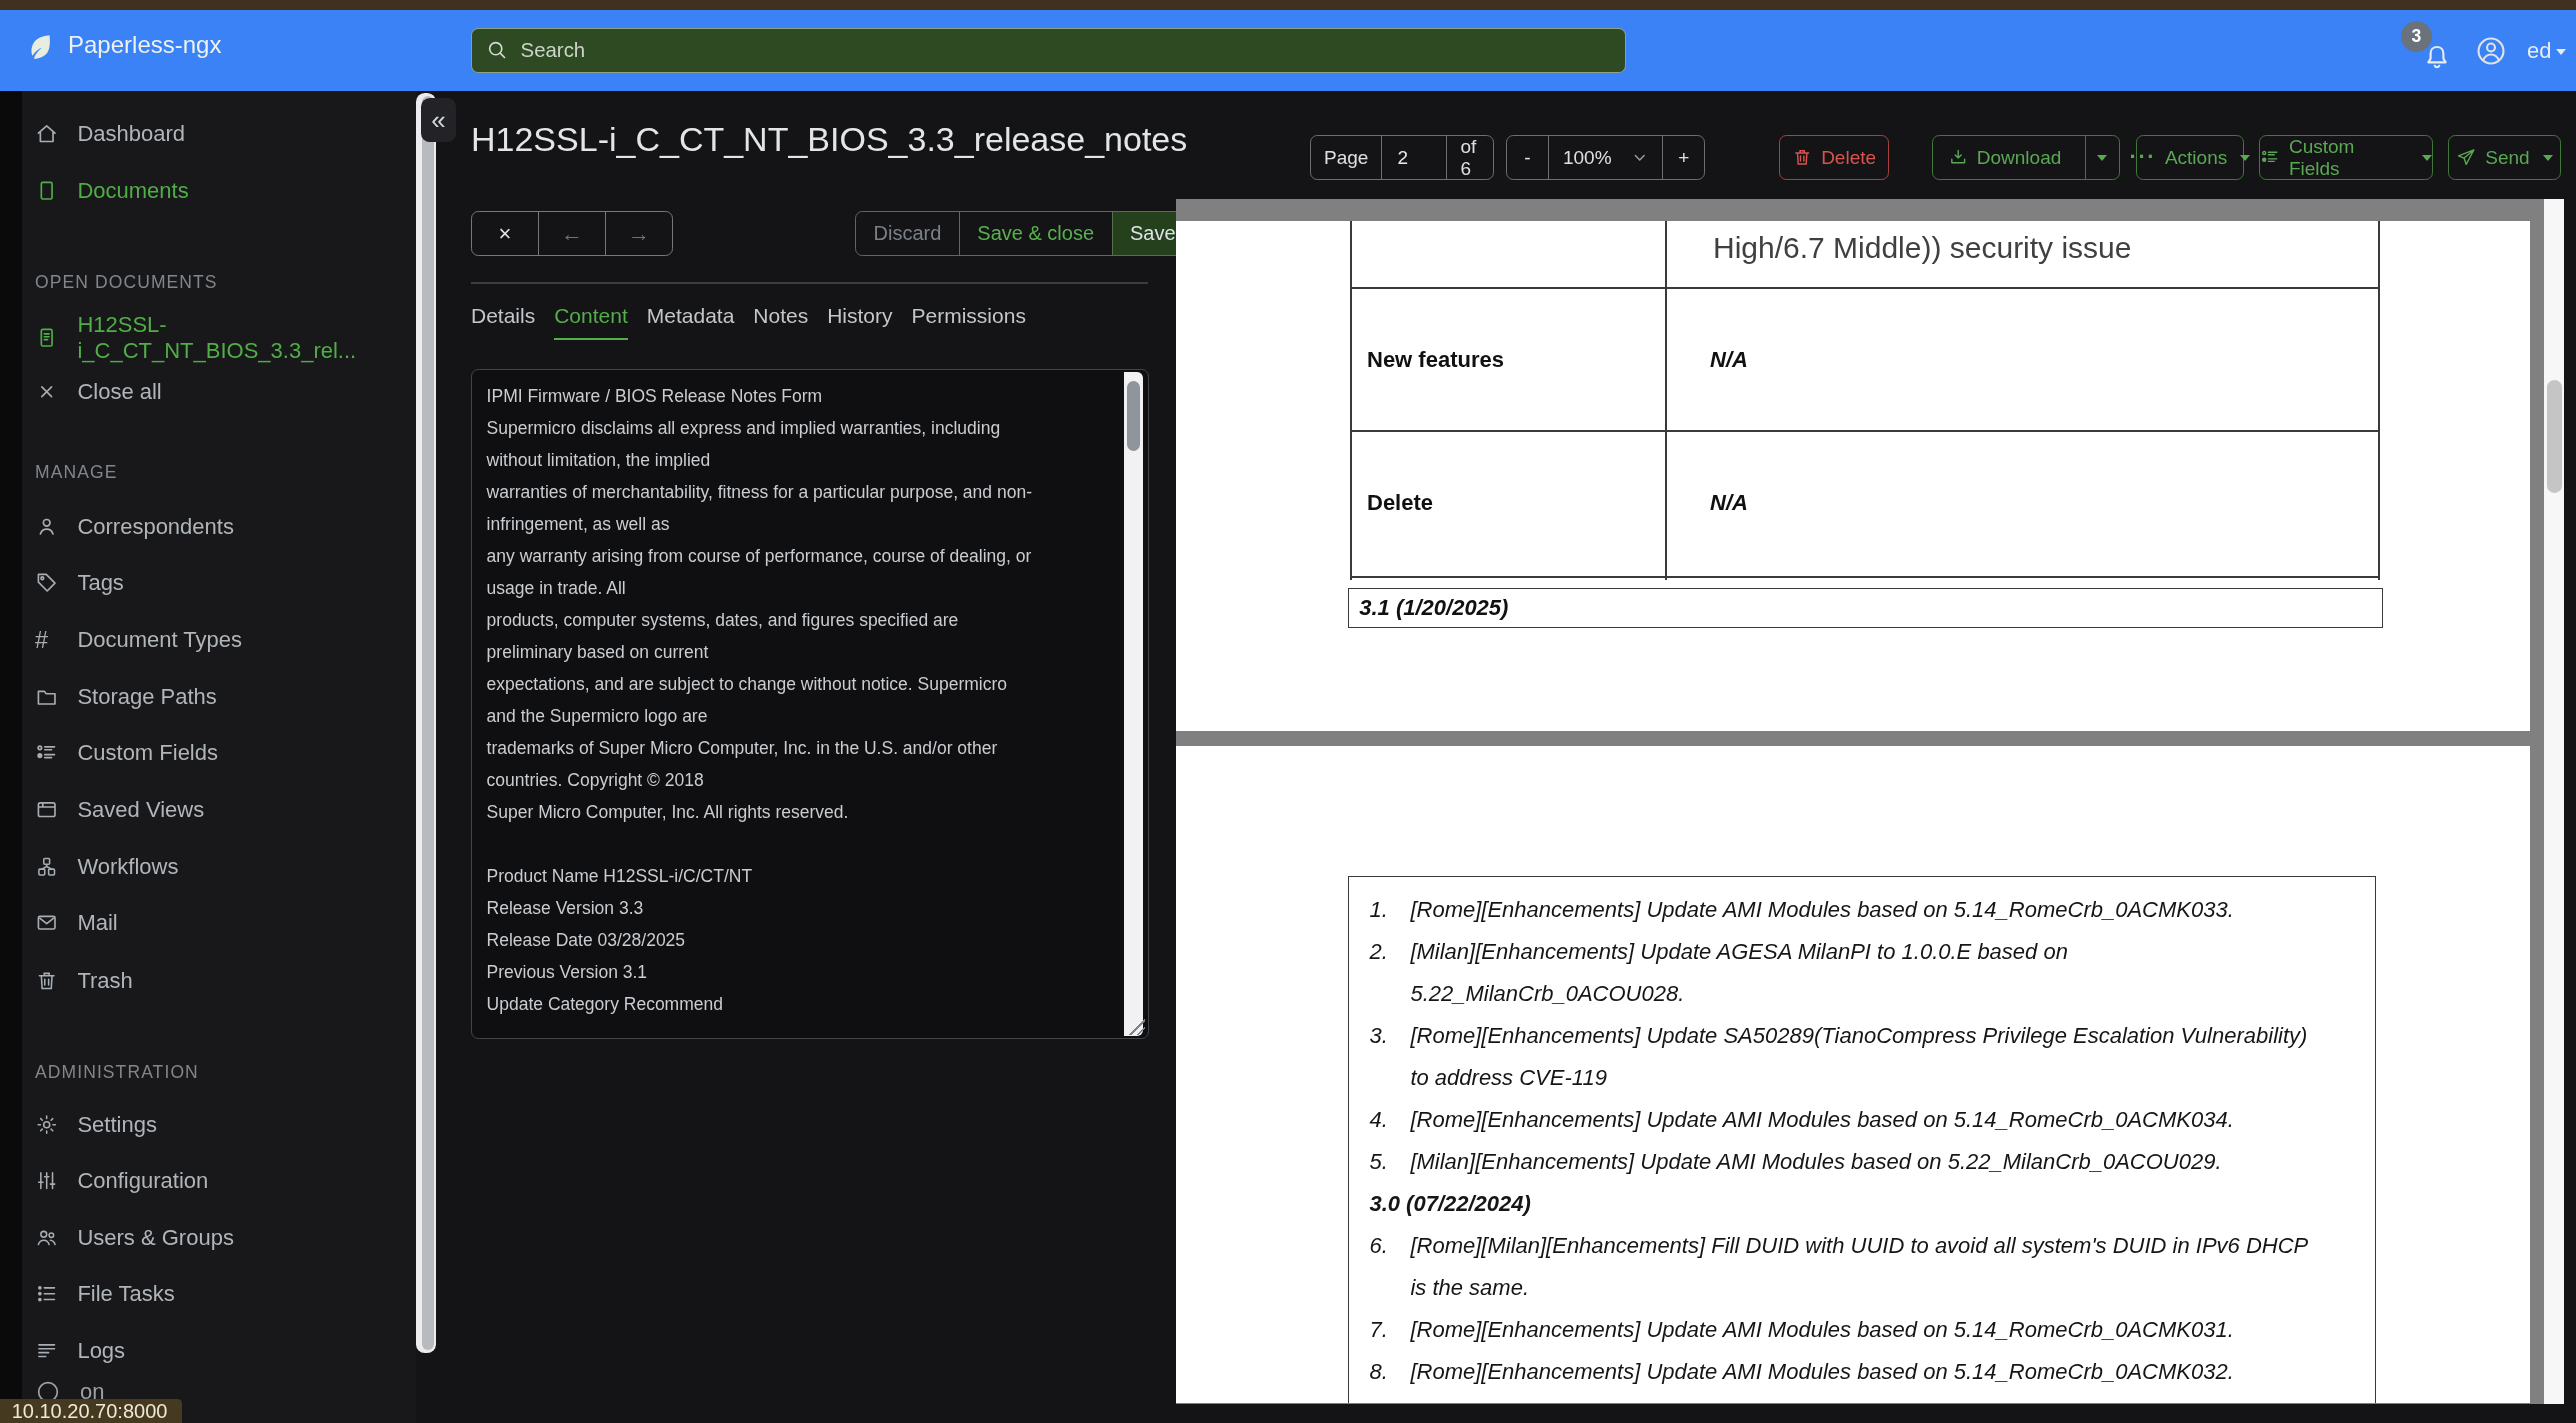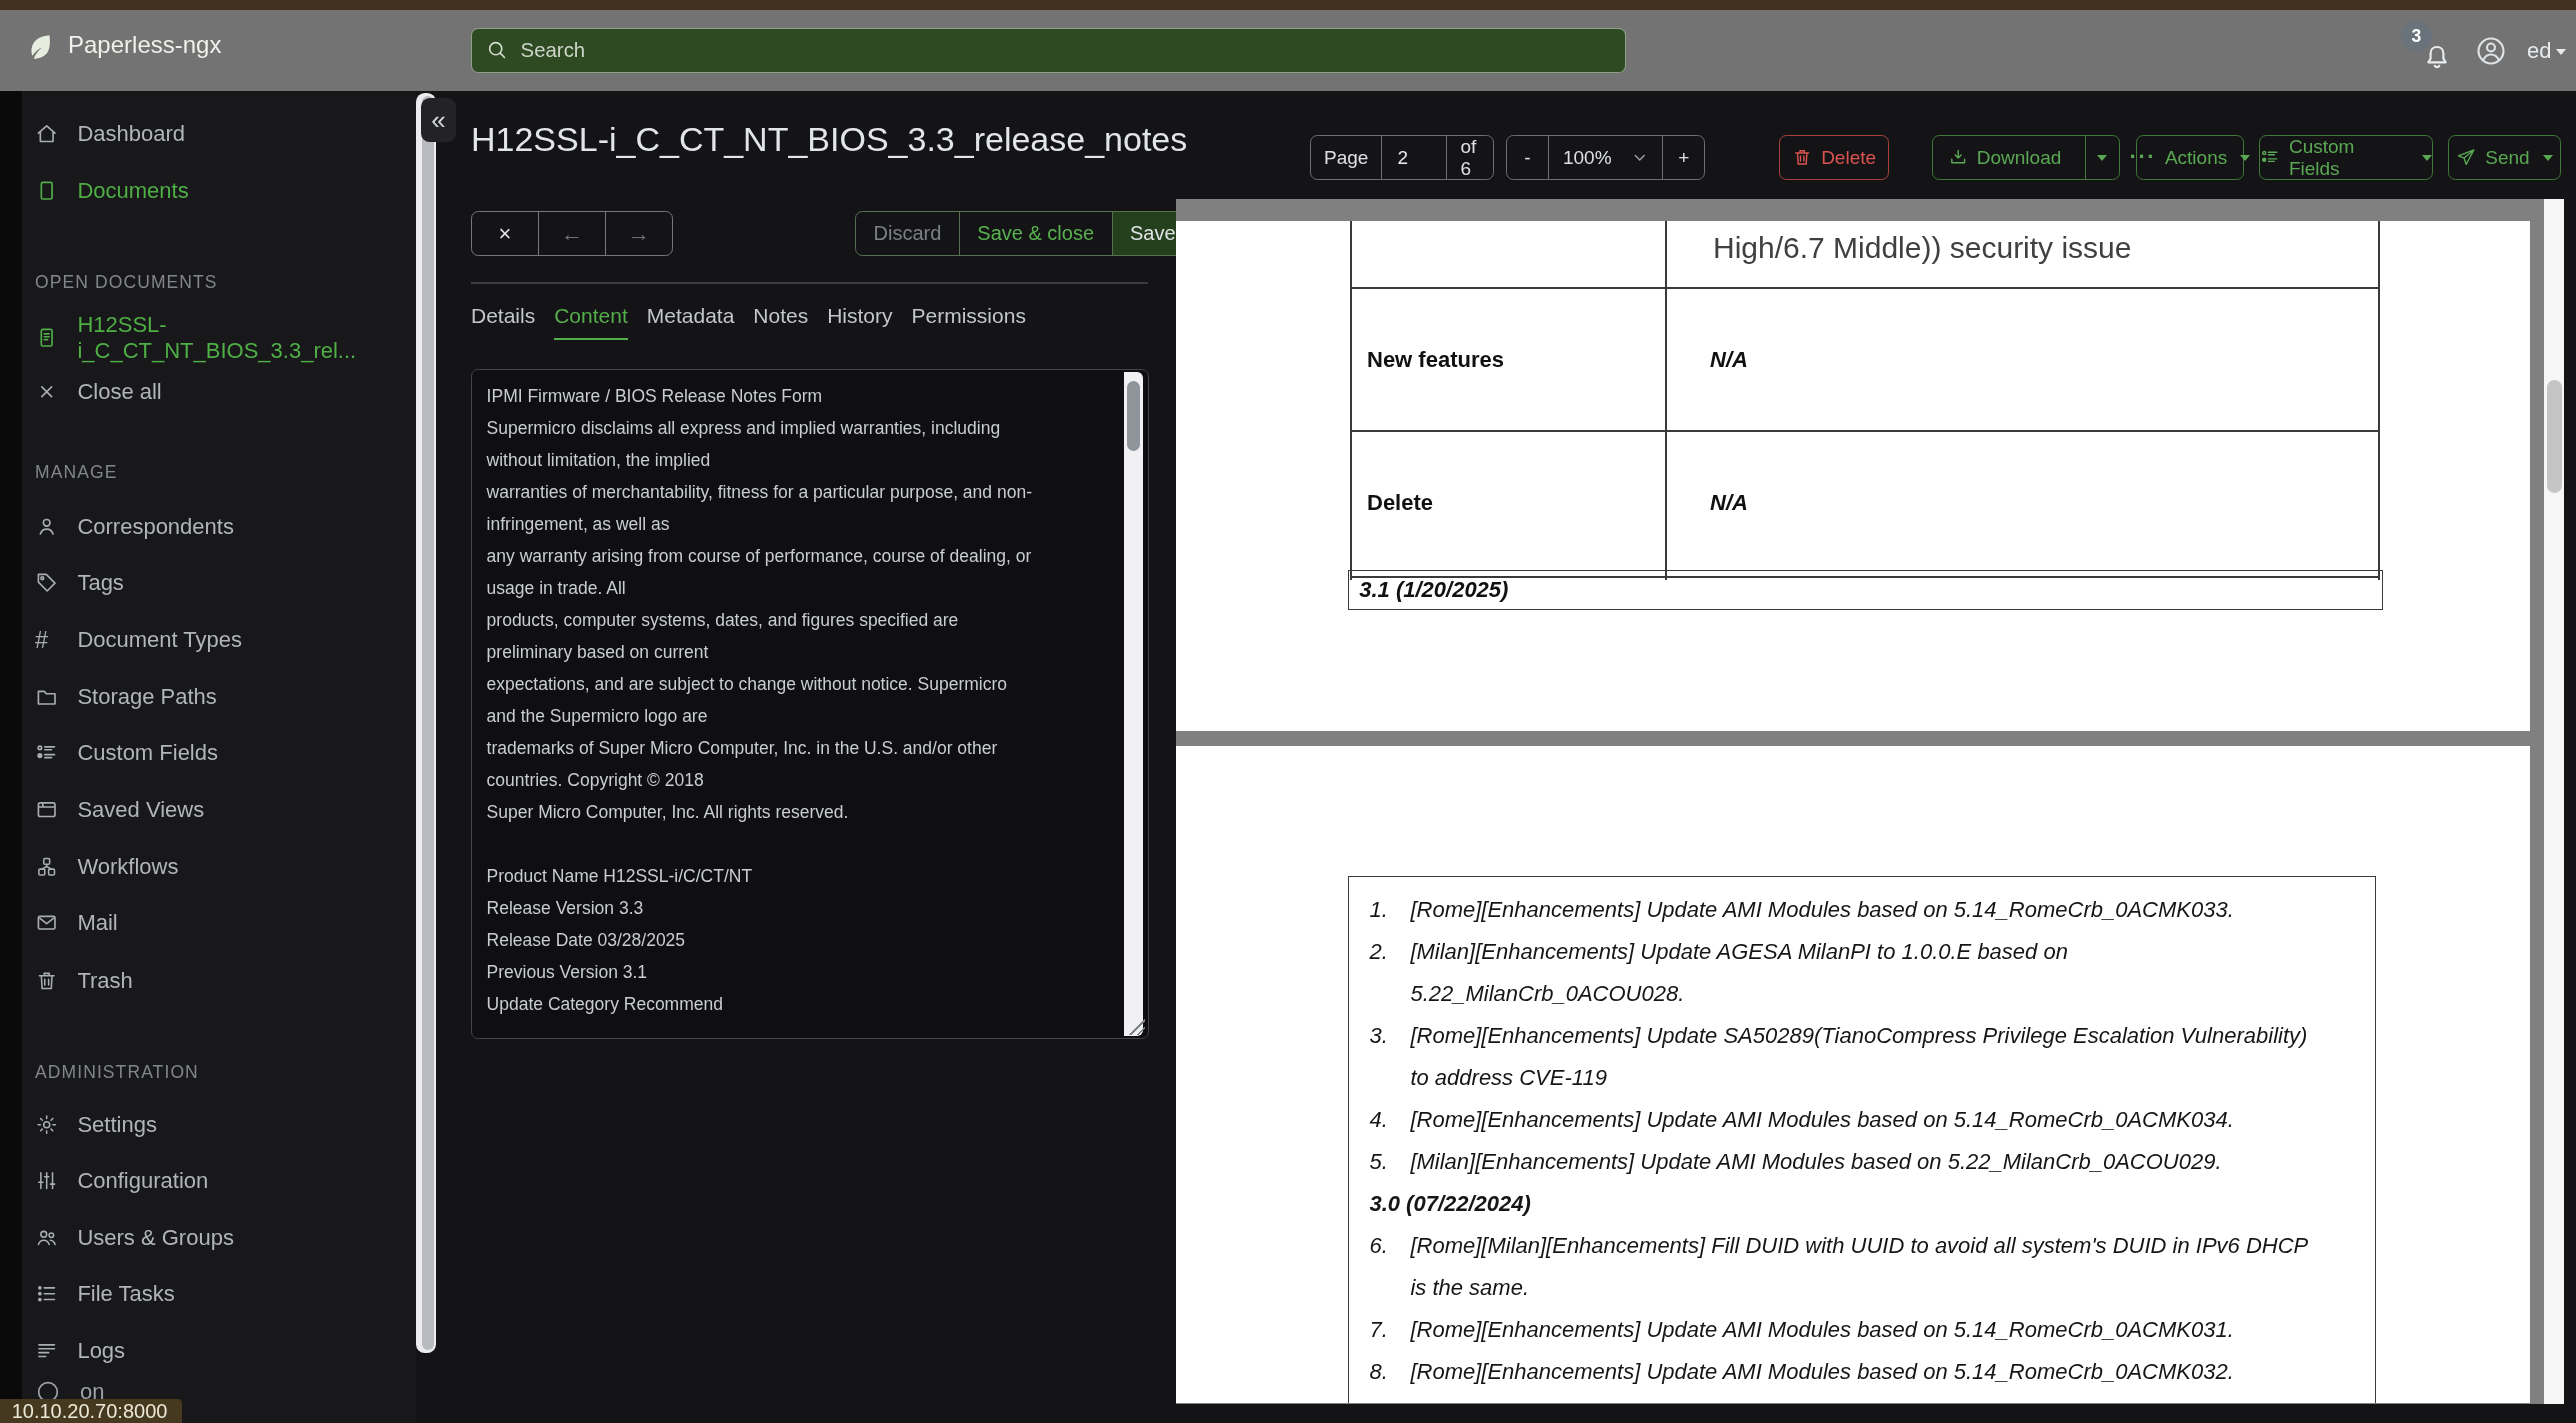--- a/index.html
+++ b/index.html
@@ -1,21 +1,21 @@
 <!DOCTYPE html>
 <html style="font-size:11.7px"><head>
 <meta charset="utf-8">
 <style>
   html,body{margin:0;padding:0;background:#000;}
   #app{position:relative;width:2576px;height:1424px;overflow:hidden;
        font-family:"Liberation Sans",sans-serif;background:#141416;}
   svg{display:block}
   
   .top-strip{position:absolute;left:0;top:0;width:2576px;height:10.2px;background:#41301f;}
-  .navbar{position:absolute;left:0;top:10.2px;width:2576px;height:81px;background:#737373;}
+  .navbar{position:absolute;left:0;top:10.2px;width:2576px;height:81px;background:#3b82f6;}
   .brand{position:absolute;left:26px;top:20.4px;display:flex;align-items:center;gap:13px;}
   .brand-name{color:#eef2ea;font-size:24px;}
   .search-box{position:absolute;left:471px;top:17.5px;width:1127px;height:43px;background:#2d4a23;
     border:1.5px solid rgba(222,232,216,.55);border-radius:7.3px;display:flex;align-items:center;padding:0 13px;gap:10.2px;}
   .search-box input{flex:1;background:transparent;border:none;outline:none;color:#e2e6dc;font-size:20.4px;
     font-family:"Liberation Sans",sans-serif;}
   .search-box input::placeholder{color:#cdd4c8;opacity:1;}
   .nav-right{position:absolute;right:10.2px;top:0;height:81px;display:flex;align-items:center;gap:19px;color:#e7ebee;}
   .bell-wrap{position:relative;width:41px;height:51px;}
   .badge{position:absolute;left:-13px;top:-4.4px;width:31px;height:31px;border-radius:50%;background:#6a737b;
@@ -85,21 +85,21 @@
   .pdf-page{position:absolute;left:1176px;width:1354px;background:#fff;}
   .page1{top:221px;height:510px;}
   .page2{top:746px;height:657px;overflow:hidden;}
   .pdf-scroll{position:absolute;left:2544px;top:199px;width:20.4px;height:1205px;background:#f7f7f7;}
   .pdf-thumb{position:absolute;left:2547px;top:380px;width:14.6px;height:113px;background:#c5c5c5;border-radius:7.3px;}
   
   .t-line{position:absolute;background:#3a3a3a;}
   .cell-label{position:absolute;font-weight:bold;font-size:22px;color:#111;}
   .cell-na{position:absolute;font-weight:bold;font-style:italic;font-size:22px;color:#111;}
   .cont-text{position:absolute;font-size:30px;color:#404040;}
-  .ver-row{position:absolute;left:172px;top:349px;width:1035px;height:40px;border:1.5px solid #3a3a3a;
+  .ver-row{position:absolute;left:172px;top:367px;width:1035px;height:40px;border:1.5px solid #3a3a3a;
     box-sizing:border-box;display:flex;align-items:center;padding-left:10.2px;font-weight:bold;font-style:italic;
     font-size:22px;color:#111;}
   
   .list-box{position:absolute;left:172px;top:130px;width:1028px;height:527px;border:1.5px solid #3a3a3a;
     border-bottom:none;box-sizing:border-box;padding:11.7px 29px 0 20.4px;}
   .li{display:flex;font-style:italic;font-size:22px;line-height:42px;color:#161616;
       font-family:"Liberation Sans",sans-serif;}
   .li .num{width:41px;flex:0 0 41px;}
   .li .txt{max-width:902px;}
   .li.h-item{font-weight:bold;text-align:right;}

